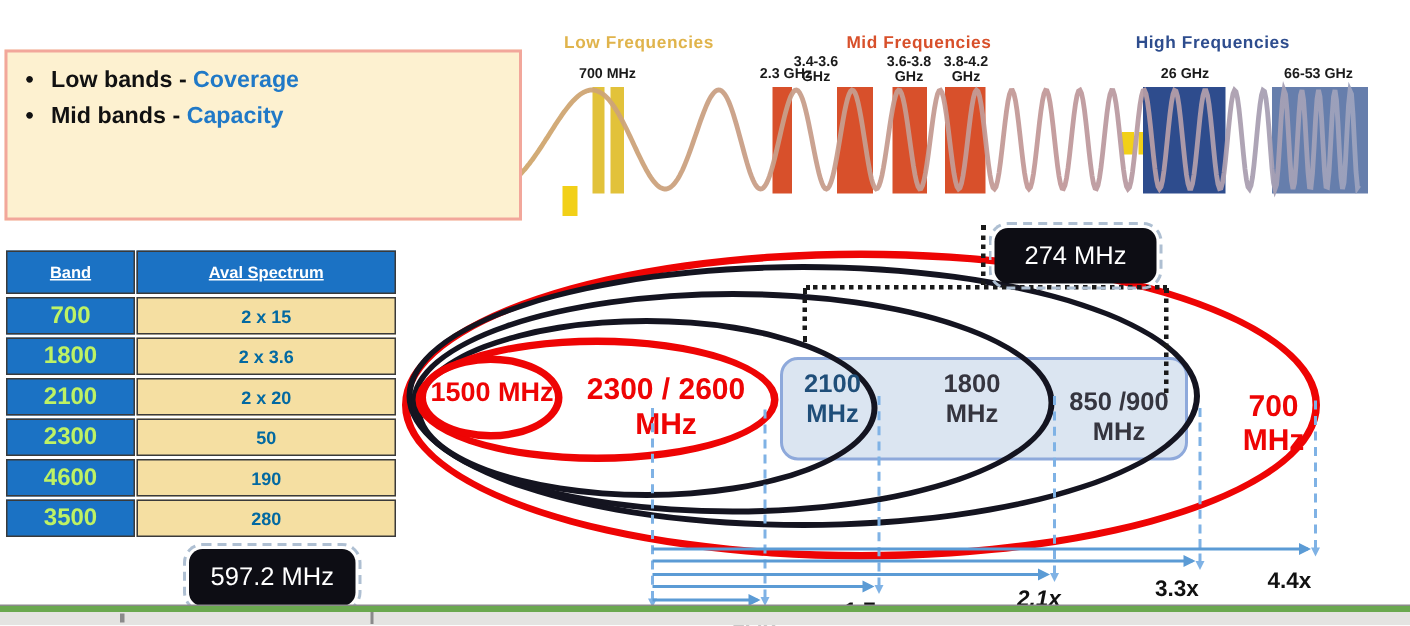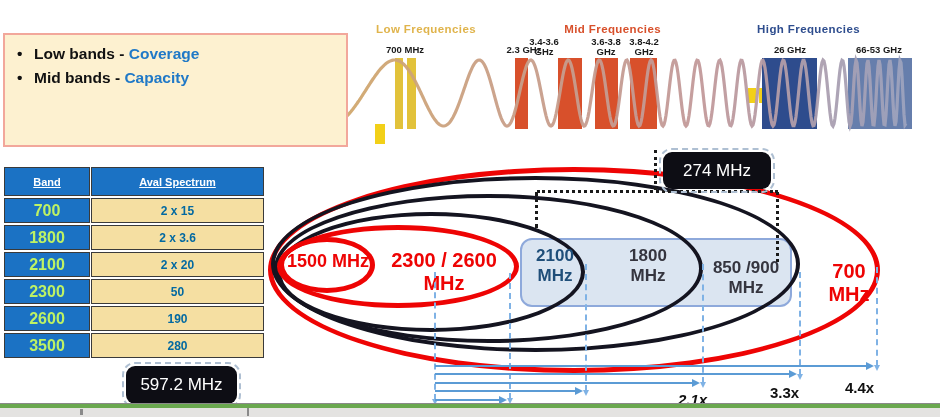--- a/index.html
+++ b/index.html
@@ -137,21 +137,21 @@
           </tr>
       <tr>
         <td class="band">2100</td>
         <td class="val">2 x 20</td>
           </tr>
       <tr>
         <td class="band">2300</td>
         <td class="val">50</td>
           </tr>
       <tr>
-        <td class="band">2600</td>
+        <td class="band">4600</td>
         <td class="val">190</td>
           </tr>
       <tr>
         <td class="band">3500</td>
         <td class="val">280</td>
           </tr>
     </tbody>
       </table>
   </div>
 

